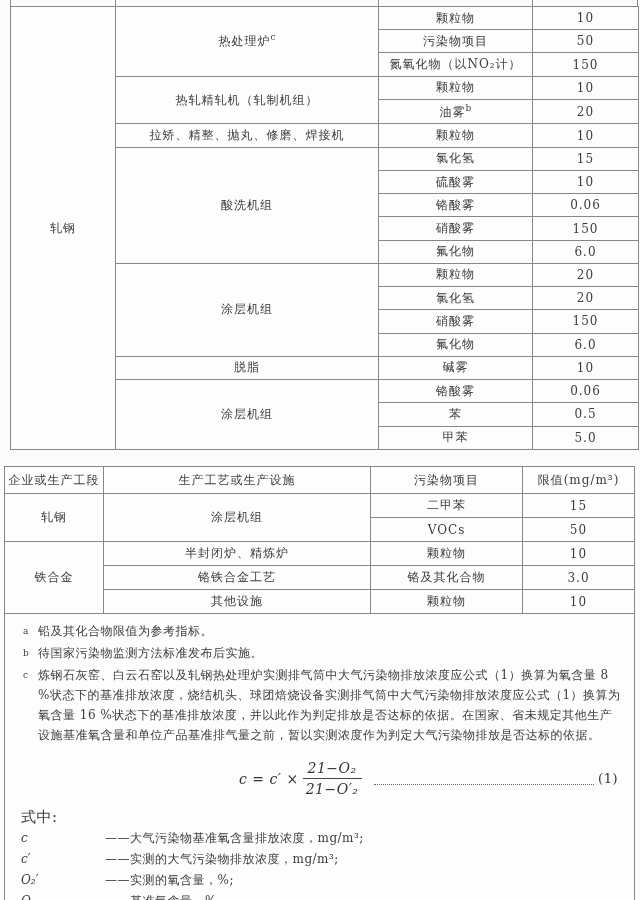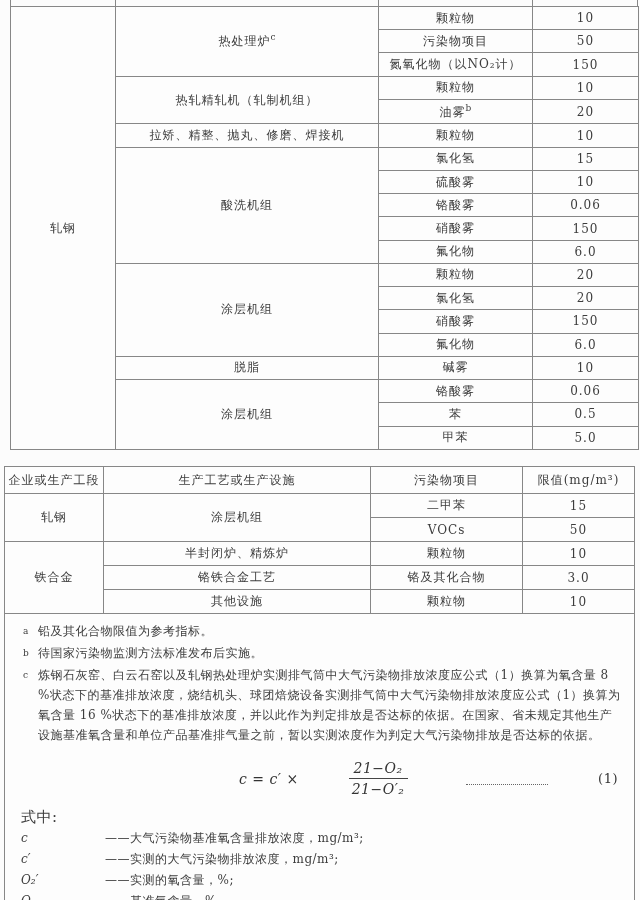--- a/index.html
+++ b/index.html
@@ -37,21 +37,21 @@
     letter-spacing:0.5px;
   }
   .note{position:relative;padding-left:17px;line-height:20px;font-size:12px;margin-bottom:2px;}
   .note .mk{position:absolute;left:2px;top:0;font-size:9px;}
   
   .formula-row{
     display:flex;align-items:center;
     margin:14px 4px 6px 0;
     padding-left:218px;
     font-family:"DejaVu Serif","Liberation Serif",serif;
-    font-style:italic;font-size:14px;color:#333;gap:46px;
+    font-style:italic;font-size:14px;color:#333;
   }
   .frac{display:inline-block;text-align:center;margin:0 4px;vertical-align:middle;line-height:18px;}
   .frac .num{display:block;border-bottom:1px solid #444;padding:0 3px 1px 3px;}
   .frac .den{display:block;padding:1px 3px 0 3px;}
   .leader{flex:1;border-bottom:1px dotted #666;height:11px;margin:0 4px 0 8px;}
   .f-number{font-style:normal;font-size:13px;}
   
   .where-label{font-size:15px;line-height:22px;margin-top:8px;}
   .where-row{display:flex;font-size:12px;line-height:21px;}
   .w-sym{width:40px;font-style:italic;font-family:"DejaVu Serif","Liberation Serif",serif;letter-spacing:0;}

